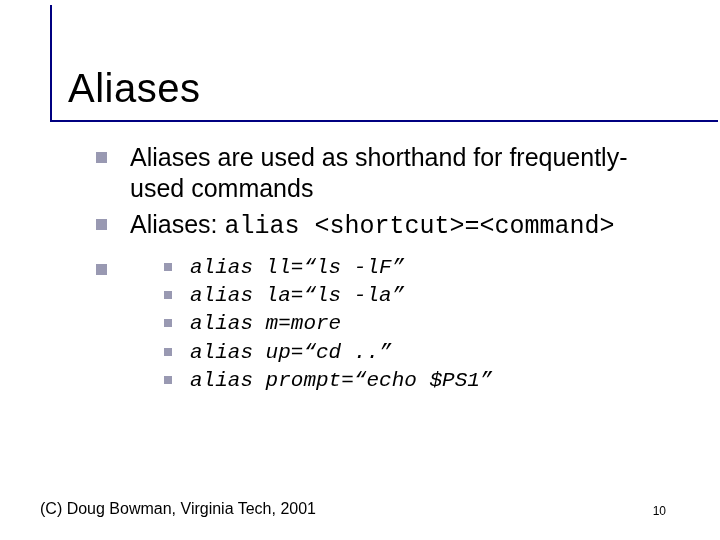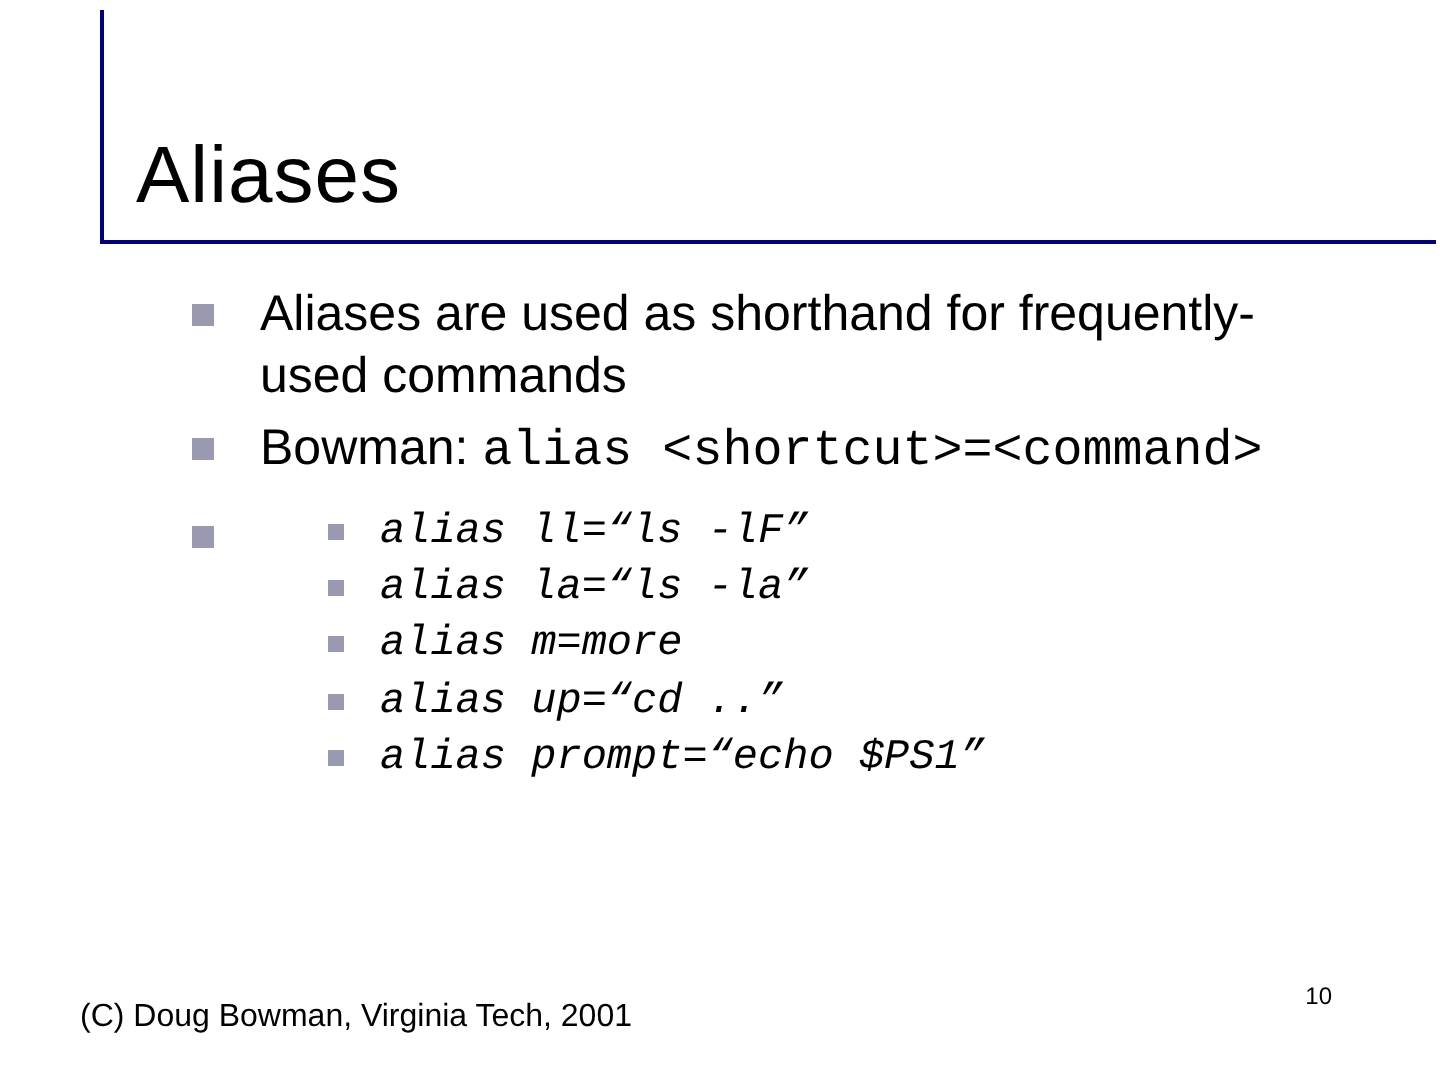--- a/index.html
+++ b/index.html
@@ -101,21 +101,21 @@
   .footer-left {
     position: absolute;
     left: 40px;
     bottom: 22px;
     font-size: 16px;
     color: #000;
   }
   .footer-right {
     position: absolute;
     right: 30px;
-    bottom: 35px;
+    bottom: 22px;
     font-size: 12px;
     color: #000;
     text-align: center;
   }
 </style>
 </head>
 <body>
 
 <div class="slide">
 
@@ -124,21 +124,21 @@
     <div class="hline"></div>
     <div class="title">Aliases</div>
   </div>
 
   <div class="body">
     <ul class="level1">
       <li>
         <span>Aliases are used as shorthand for frequently-used commands</span>
       </li>
       <li>
-        <span>Bowman: </span><span class="mono">alias &lt;shortcut&gt;=&lt;command&gt;</span>
+        <span>Aliases: </span><span class="mono">alias &lt;shortcut&gt;=&lt;command&gt;</span>
       </li>
       <li>
         <ul class="level2">
           <li>alias ll=“ls -lF”</li>
           <li>alias la=“ls -la”</li>
           <li>alias m=more</li>
           <li>alias up=“cd ..”</li>
           <li>alias prompt=“echo $PS1”</li>
         </ul>
       </li>

